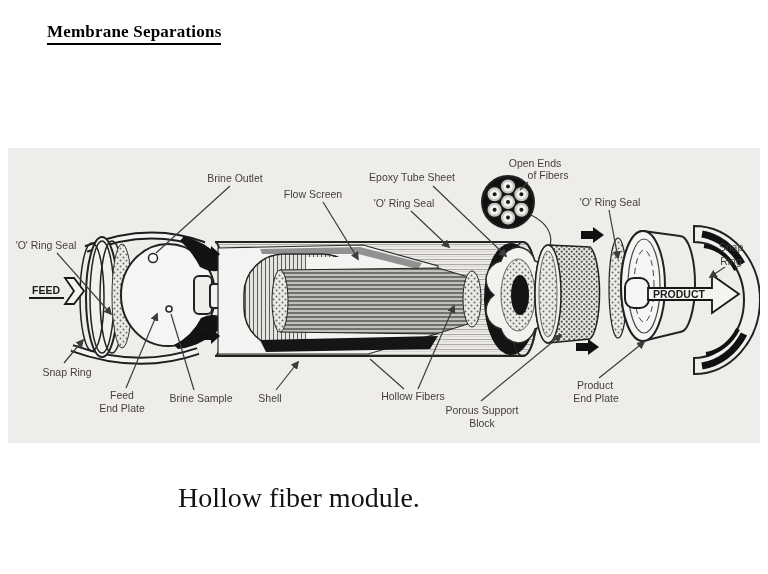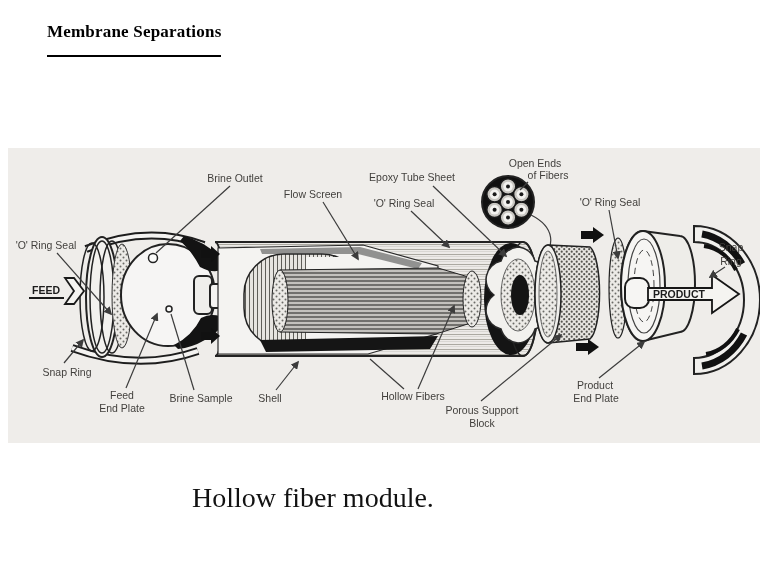--- a/index.html
+++ b/index.html
@@ -8,29 +8,29 @@
     background:#ffffff;
     font-family:"Liberation Sans", sans-serif;
     position:relative;
     overflow:hidden;
   }
   .slide-title{
     position:absolute;left:47px;top:22px;
     font-family:"Liberation Serif", serif;
     font-size:17px;font-weight:bold;color:#000;
     border-bottom:2px solid #000;
-    padding-bottom:13px;
+    padding-bottom:1px;
     letter-spacing:0.2px;
   }
   .diagram-panel{
     position:absolute;left:8px;top:148px;width:752px;height:295px;
     background:#efedea;
   }
   .caption{
-    position:absolute;left:192px;top:482px;
+    position:absolute;left:178px;top:482px;
     font-family:"Liberation Serif", serif;
     font-size:28px;color:#121212;
   }
   svg text{
     font-family:"Liberation Sans", sans-serif;
     font-size:10.5px;
     fill:#413f3c;
   }
   svg text.b{font-weight:bold;fill:#1c1c1c;}
   .leader{stroke:#3c3c3c;stroke-width:1.2;fill:none;}

